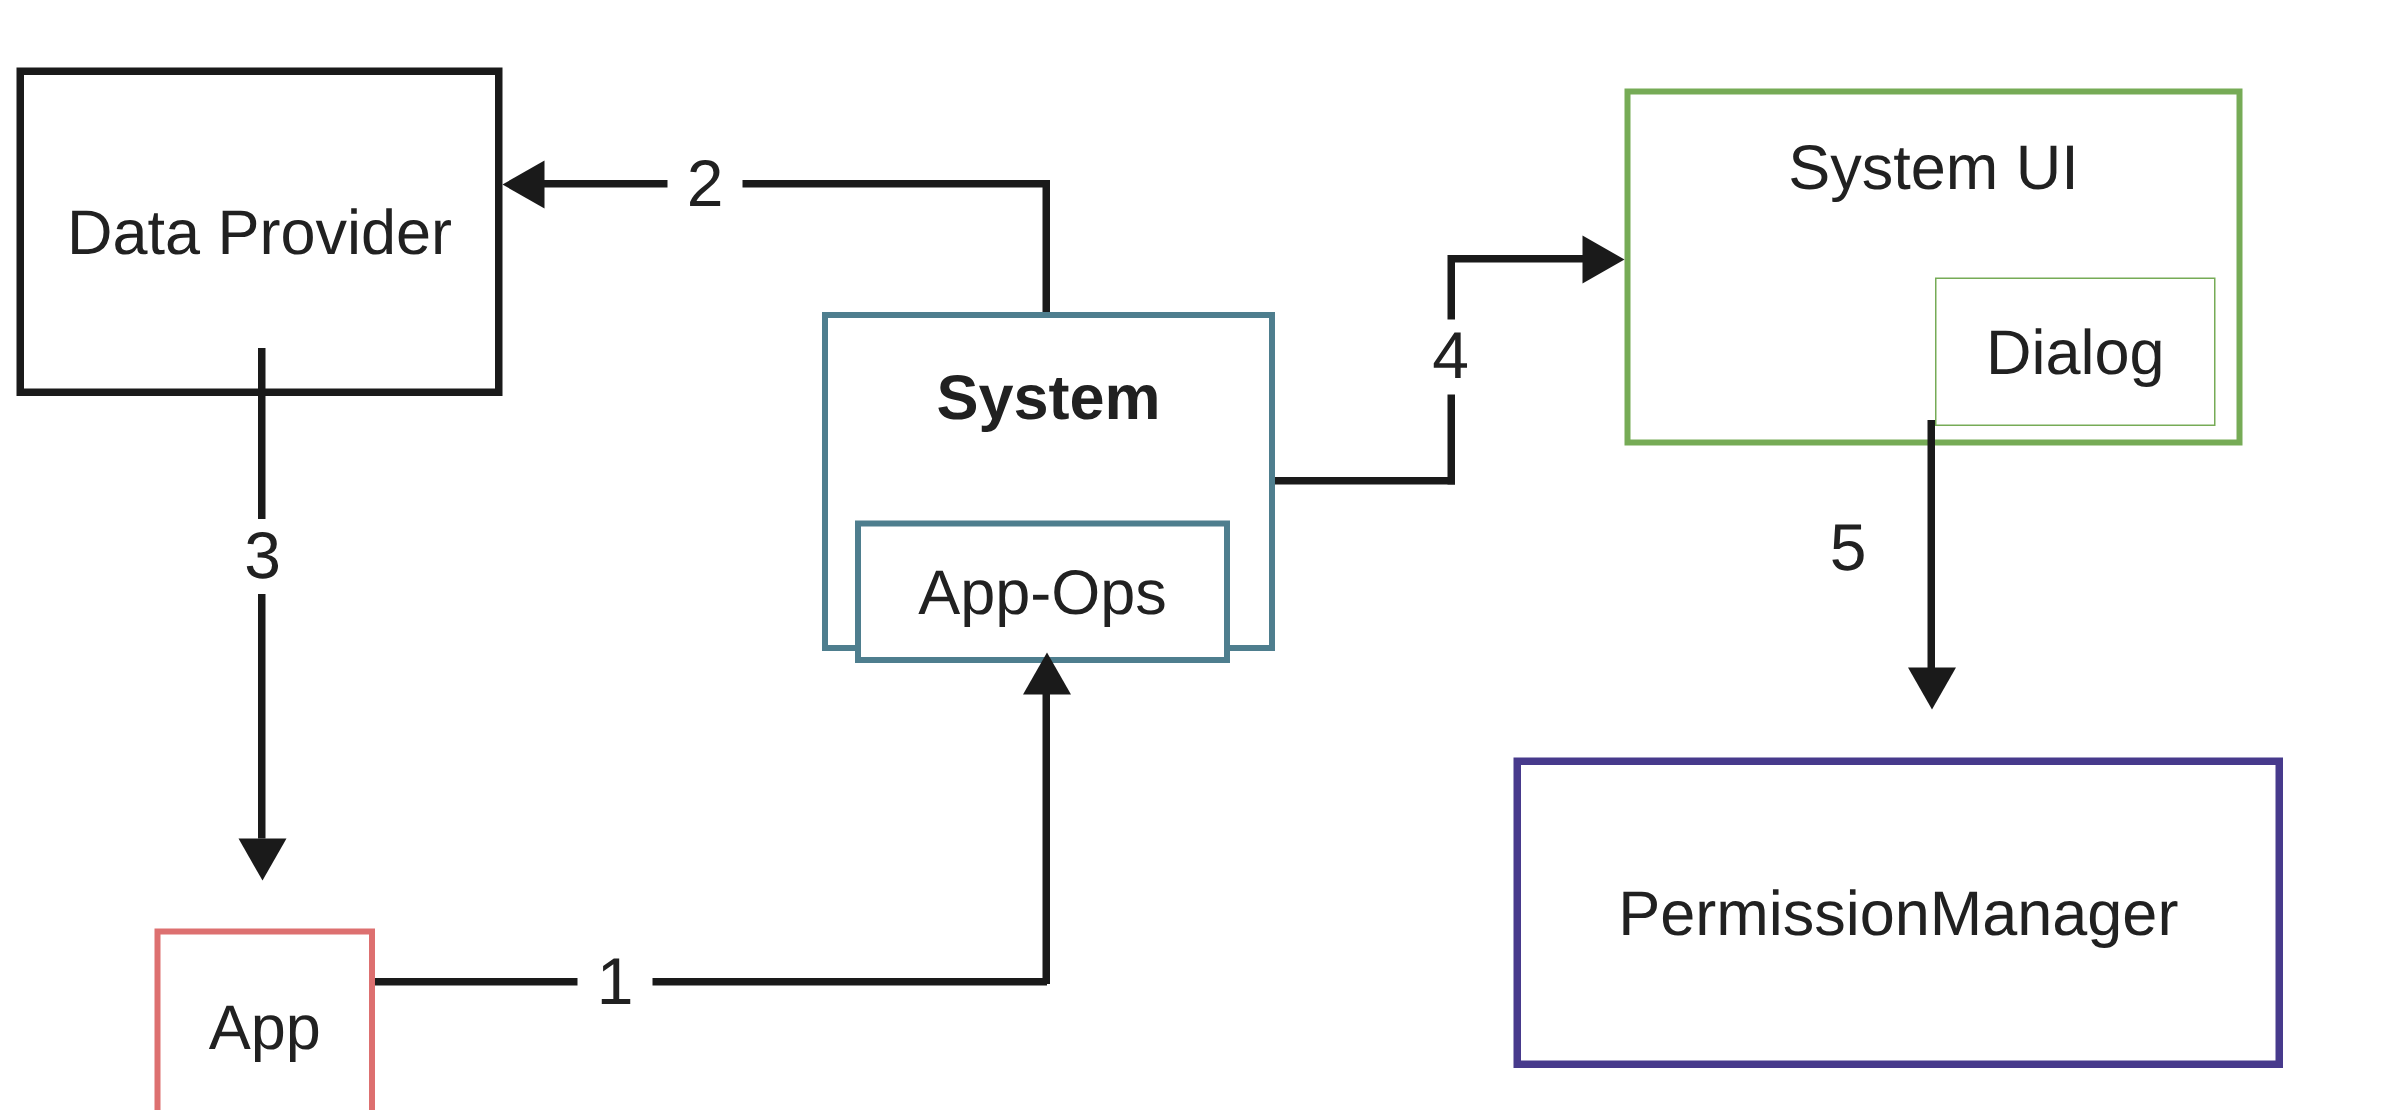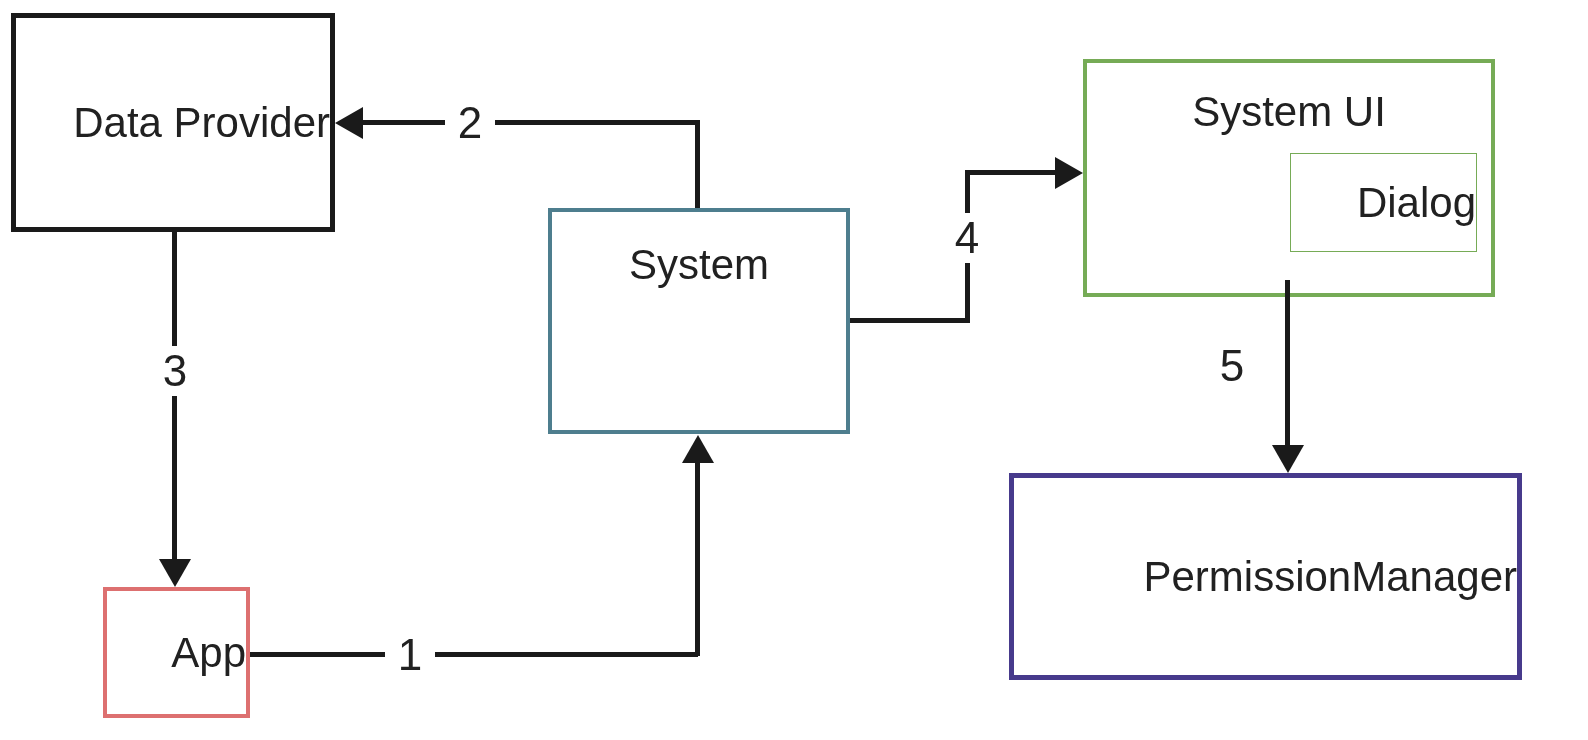--- a/index.html
+++ b/index.html
@@ -19,38 +19,39 @@
 
   
   .node {
     position: absolute;
     box-sizing: border-box;
     background: #ffffff;
   }
   .node.centered {
     display: flex;
     align-items: center;
-    justify-content: flex-end;
+    justify-content: center;
+    margin-top: 32px;
   }
   .node-label {
     font-size: 42px;
     line-height: 50px;
     white-space: nowrap;
   }
   .top-label {
     position: absolute;
     left: 0;
     right: 0;
     text-align: center;
   }
 
   #data-provider { left: 11px;  top: 13px;  width: 324px; height: 219px; border: 5px solid #1a1a1a; }
   #app           { left: 103px; top: 587px; width: 147px; height: 131px; border: 4px solid #dd7070; }
   #system        { left: 548px; top: 208px; width: 302px; height: 226px; border: 4px solid #4e7e8e; }
-  #system .top-label { top: 28px; }
+  #system .top-label { top: 28px; font-weight: bold; }
   #app-ops       { left: 570px; top: 315px; width: 250px; height: 95px;  border: 4px solid #4e7e8e; }
   #system-ui     { left: 1083px; top: 59px; width: 412px; height: 238px; border: 4px solid #76ab56; }
   #system-ui .top-label { top: 24px; }
   #dialog        { left: 1290px; top: 153px; width: 187px; height: 99px; border: 1px solid #0ea5e9; }
   #permission-manager { left: 1009px; top: 473px; width: 513px; height: 207px; border: 5px solid #473a8c; }
 
   
   .line {
     position: absolute;
     background: #1a1a1a;
@@ -109,20 +110,23 @@
 
 <div class="canvas">
 
   <div class="node centered" id="data-provider" style="border-color: rgb(26, 26, 26);">
     <span class="node-label">Data Provider</span>
   </div>
 
   <div class="node" id="system" style="border-color: rgb(78, 126, 142);">
     <span class="node-label top-label">System</span>
   </div>
+  <div class="node centered" id="app-ops" style="border-color: rgb(78, 126, 142);">
+    <span class="node-label">App-Ops</span>
+  </div>
 
   <div class="node" id="system-ui" style="border-color: rgb(118, 171, 86);">
     <span class="node-label top-label">System UI</span>
   </div>
   <div class="node centered" id="dialog" style="border-color: rgb(118, 171, 86);">
     <span class="node-label">Dialog</span>
   </div>
 
   <div class="node centered" id="app" style="border-color: rgb(221, 112, 112);">
     <span class="node-label">App</span>

